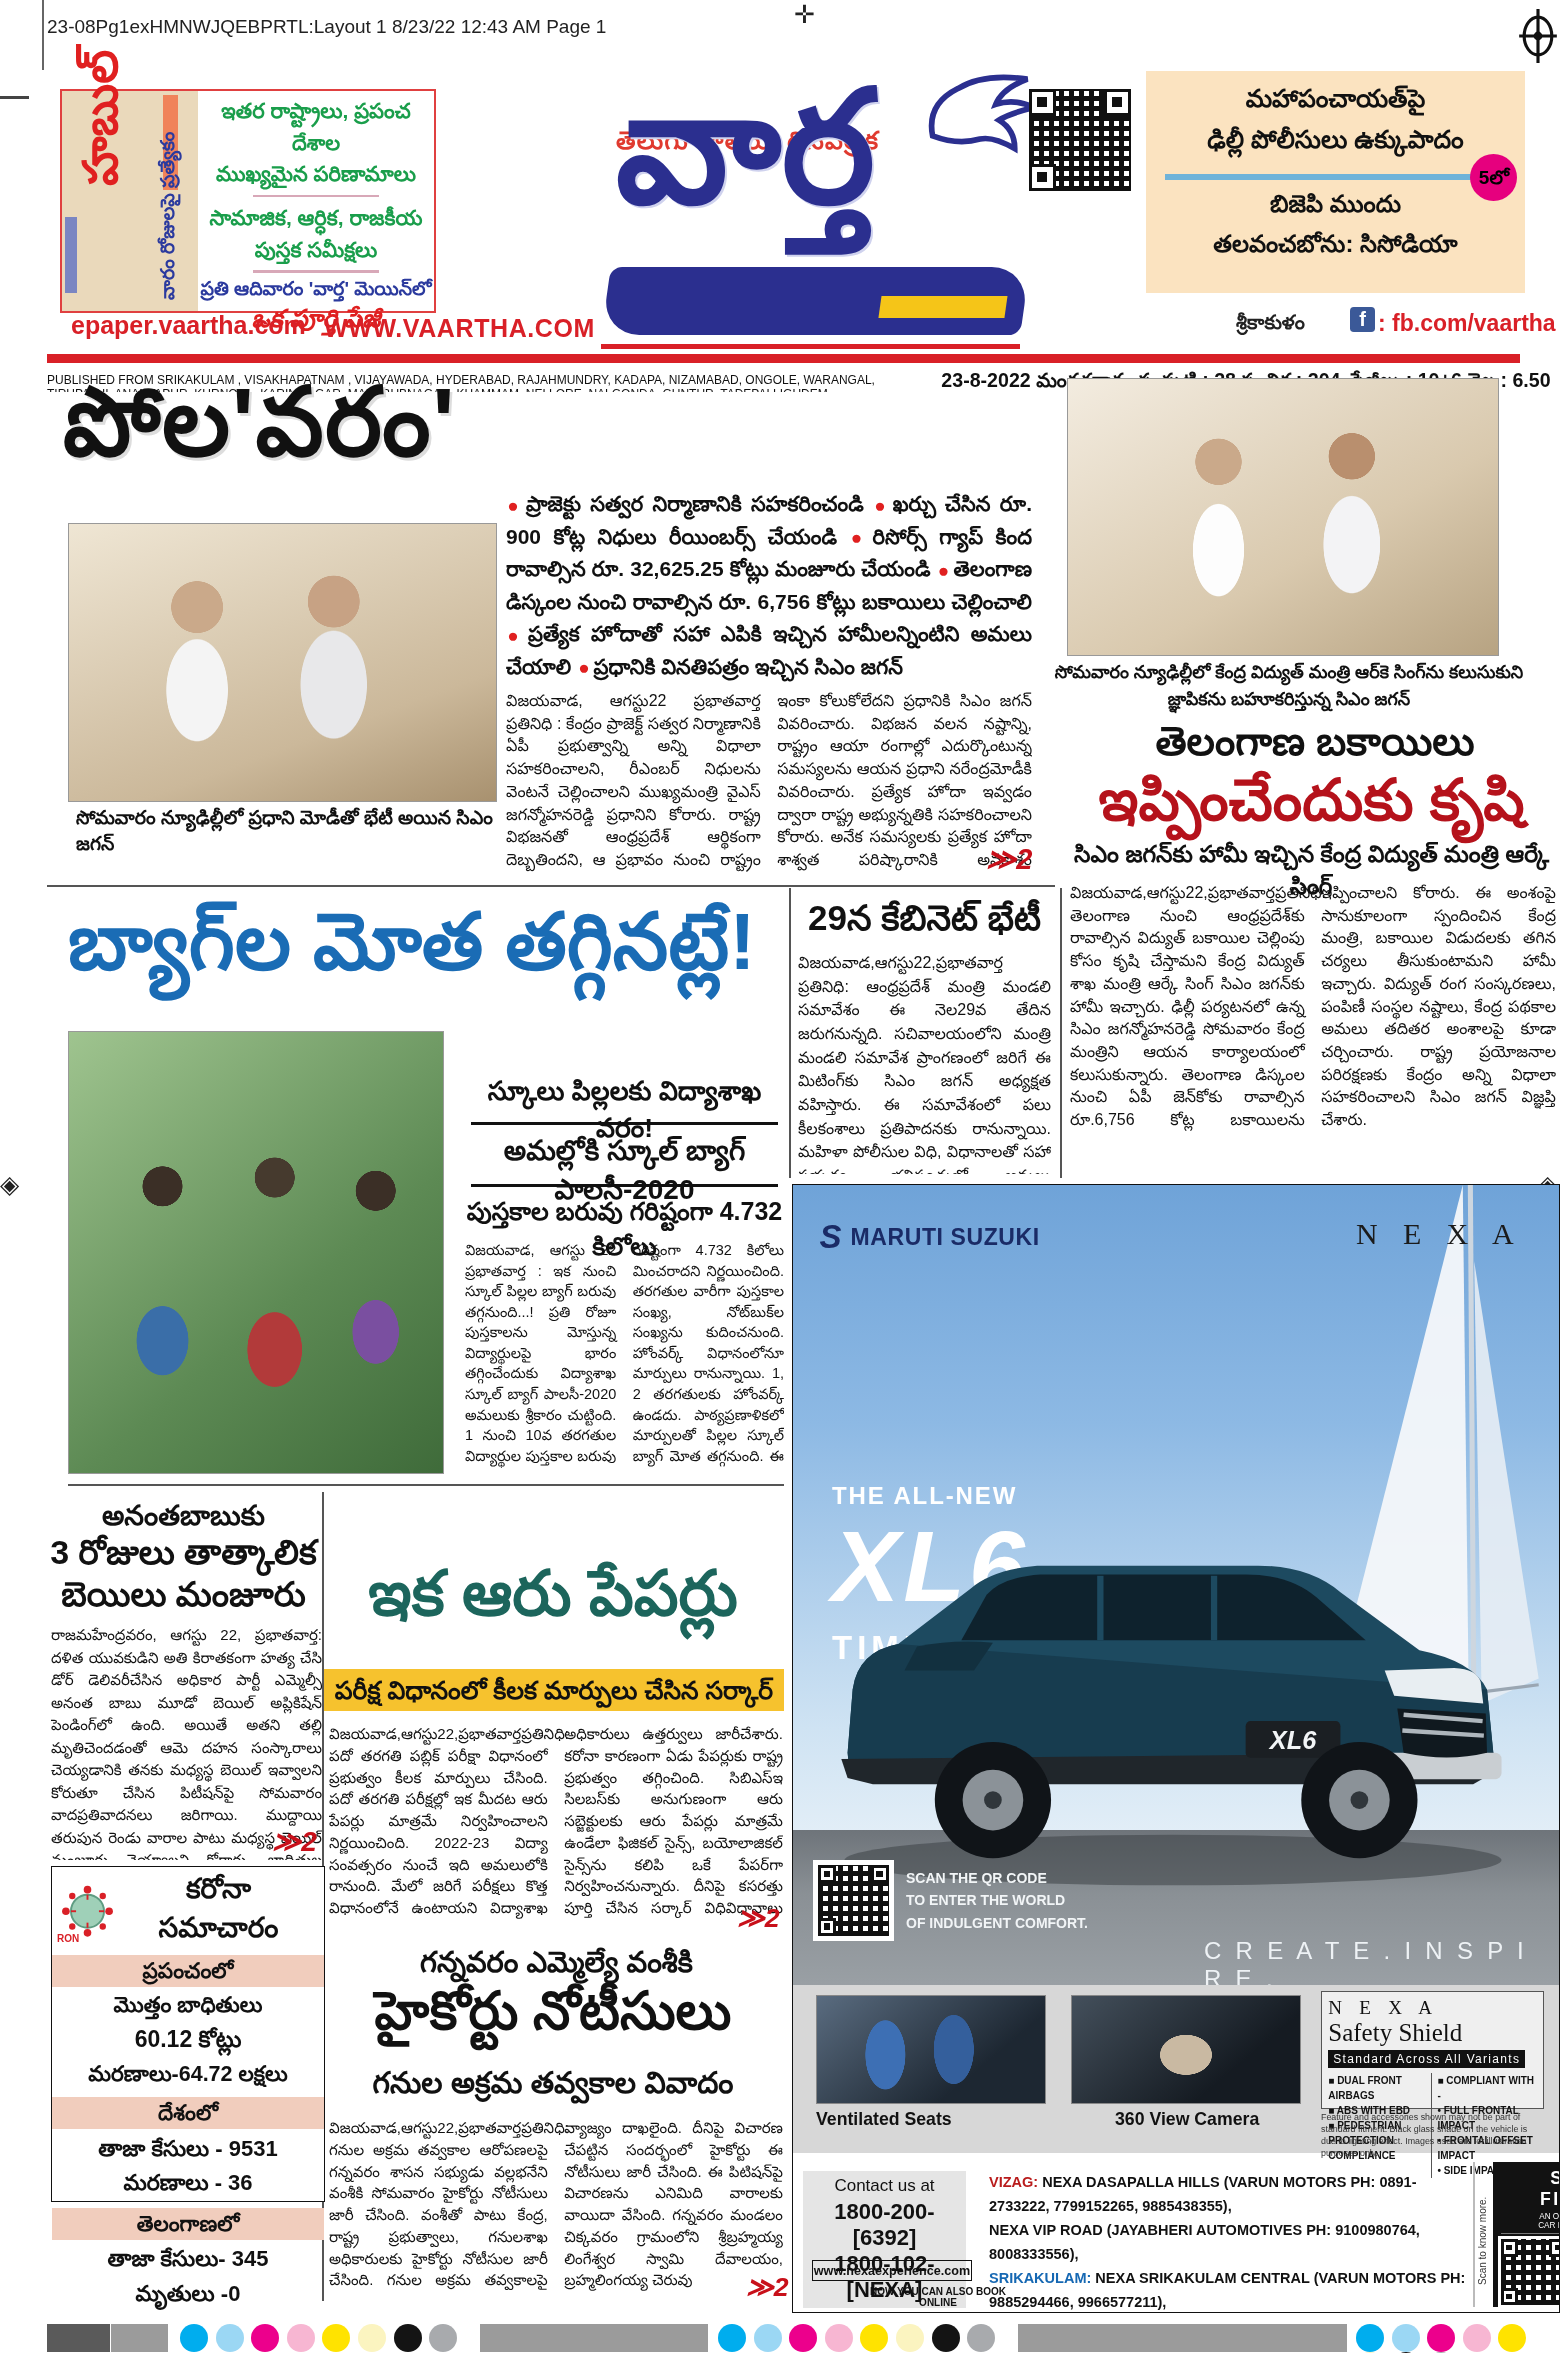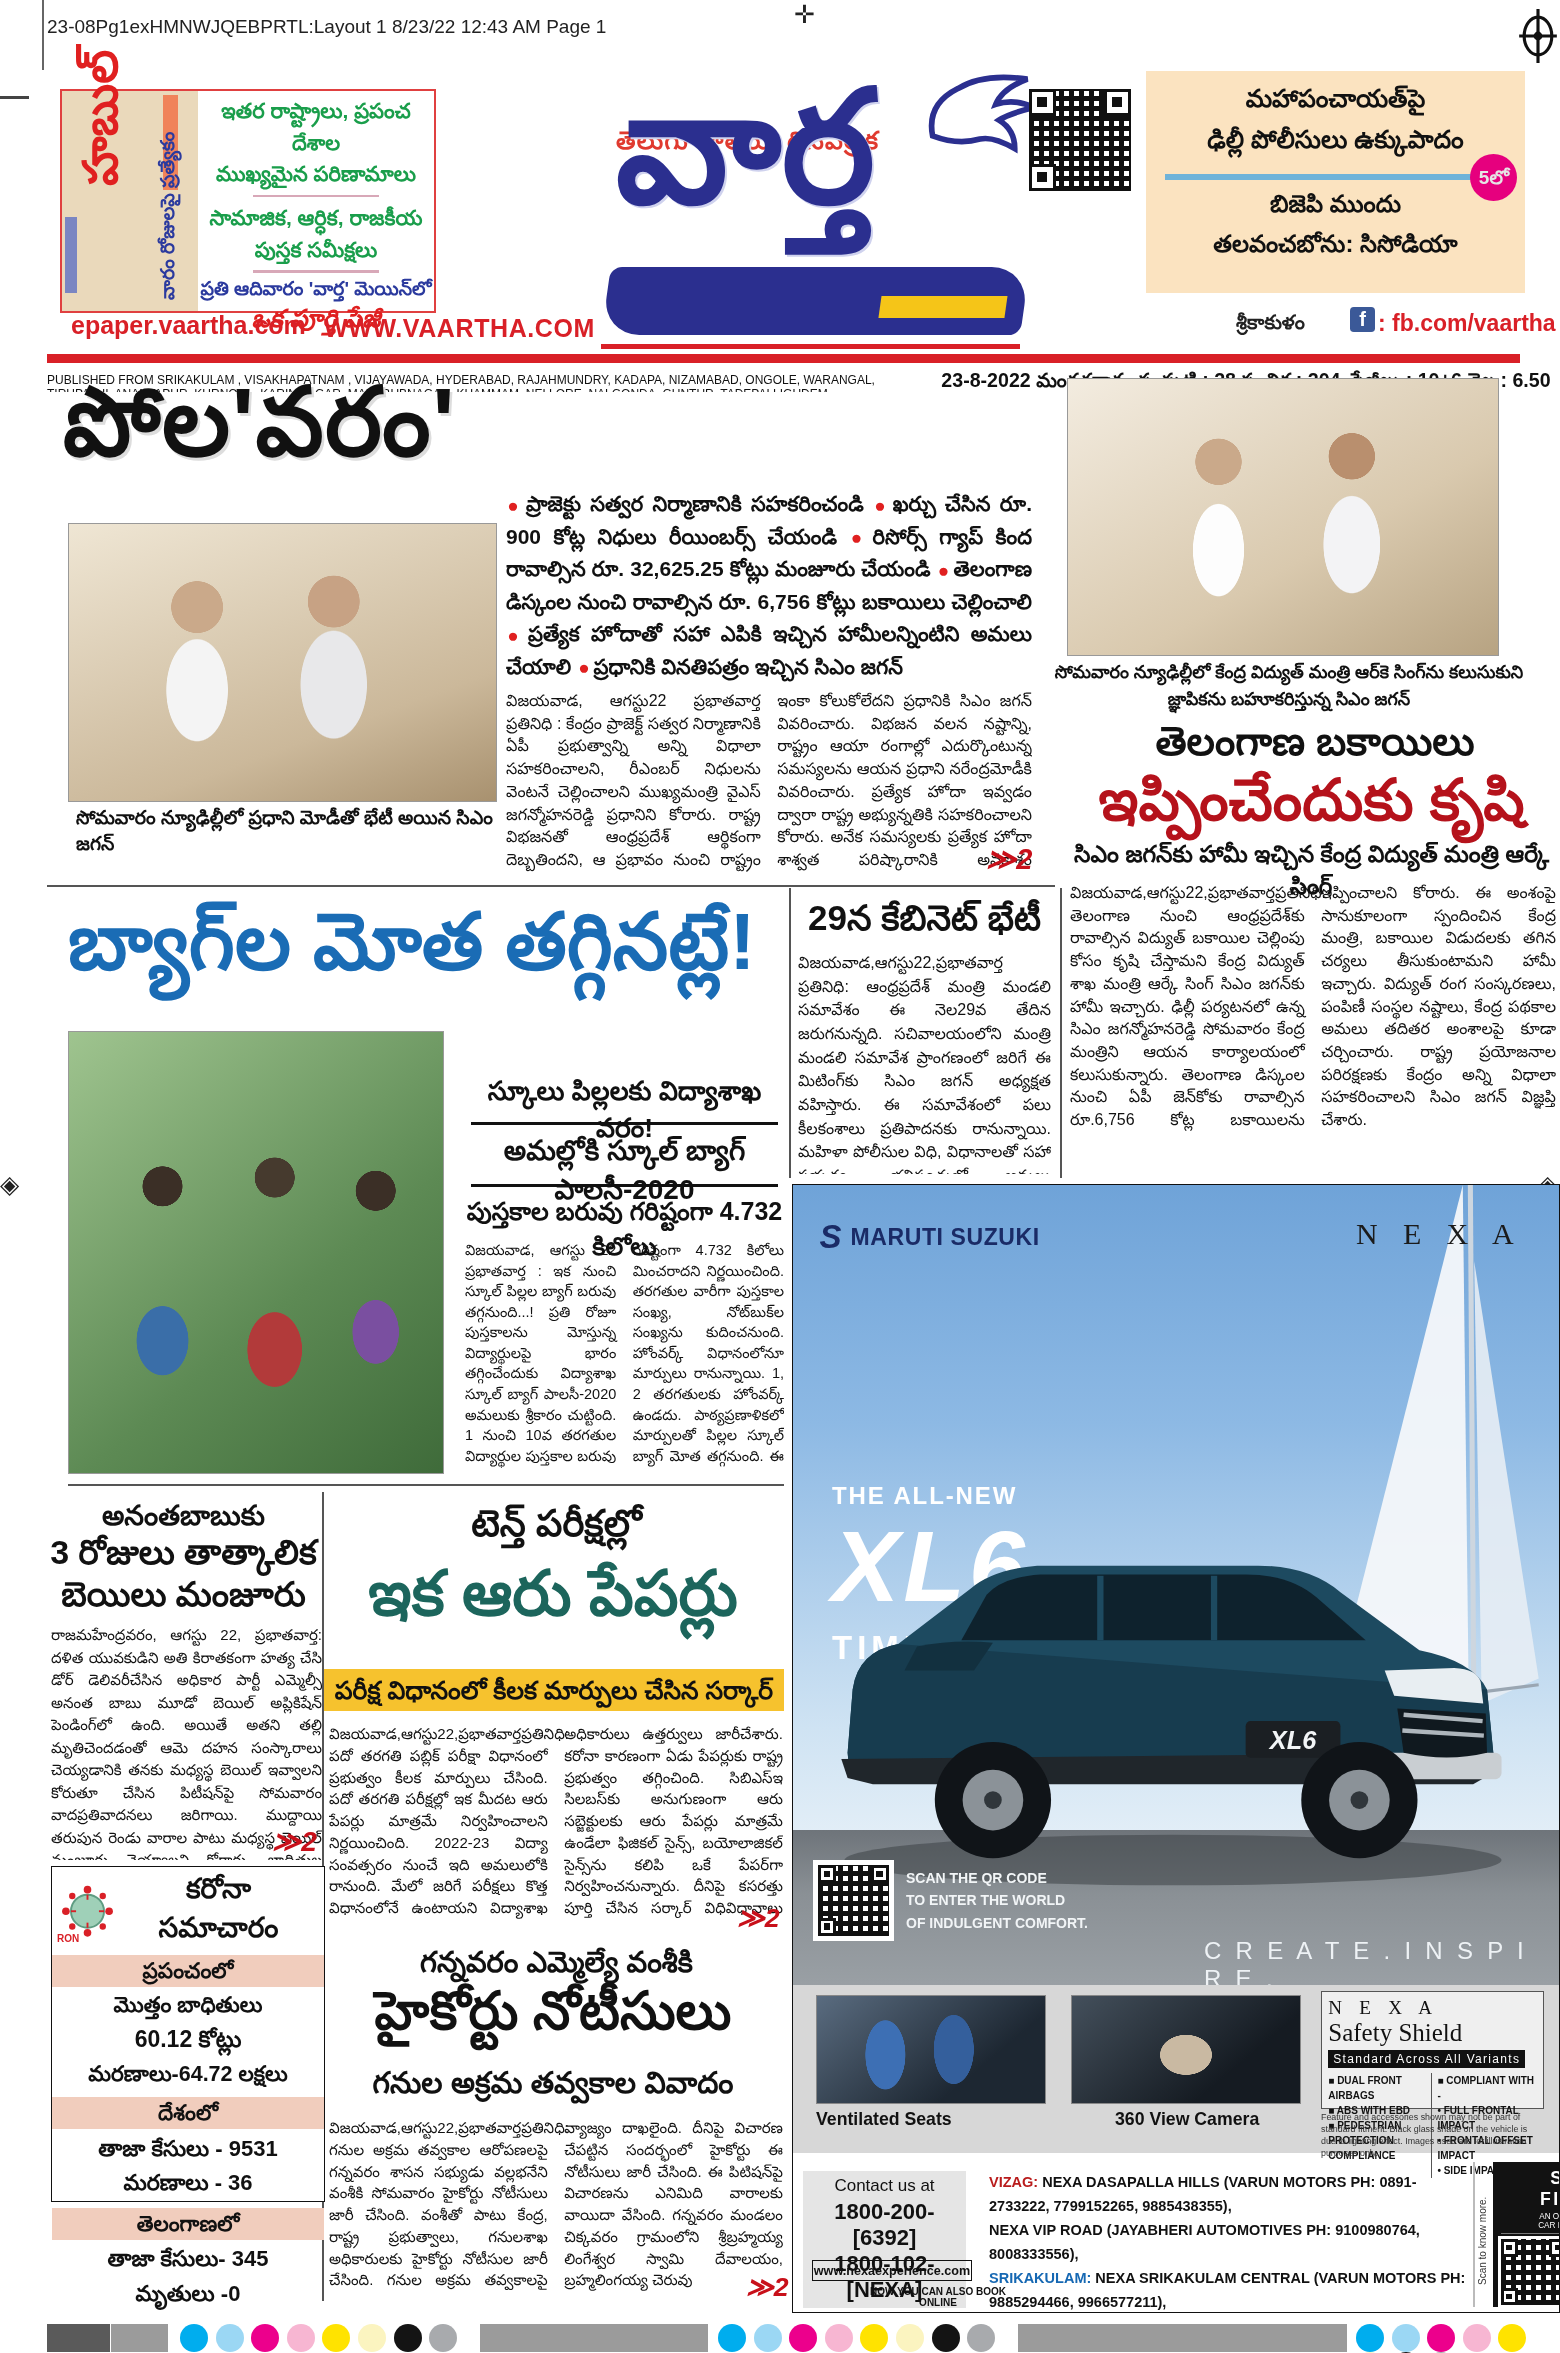--- a/index.html
+++ b/index.html
@@ -83,21 +83,21 @@
       </span>
     <span class="fp" style="left:0;bottom:0;">
         <i></i>
       </span>
   </div>
 
   <div class="abs" style="left:1146px;top:71px;width:379px;height:209px;background:#fbe3c0;padding-top:12.6px;">
     <div class="x ctr" style="font-size:25px;">మహాపంచాయత్‌పై</div>
     <div class="x ctr" style="font-size:25px;margin-top:6.3px;">ఢిల్లీ పోలీసులు ఉక్కుపాదం</div>
     <div style="position:relative;margin:14px 19px 8.9px 19px;height:6.3px;background:#6fb3d9;">
-      <div class="abs x ctr" style="right:-11.4px;top:-20px;width:47px;height:47px;border-radius:50%;background:#e6007e;color:#e5e5e5;font-size:19px;line-height:47px;">5లో</div>
+      <div class="abs x ctr" style="right:-11.4px;top:-20px;width:47px;height:47px;border-radius:50%;background:#e6007e;color:#000000;font-size:19px;line-height:47px;">5లో</div>
     </div>
     <div class="x ctr" style="font-size:24px;margin-top:10px;">బిజెపి ముందు</div>
     <div class="x ctr" style="font-size:24px;margin-top:6.3px;">తలవంచబోను: సిసోడియా</div>
   </div>
 
   <div class="abs x" style="left:71px;top:311px;font-size:25px;color:#d92027;">epaper.vaartha.com</div>
   <div class="abs x" style="left:324px;top:314px;font-size:25px;color:#d92027;letter-spacing:0.6px;">WWW.VAARTHA.COM</div>
   <div class="abs b" style="left:1236px;top:311px;font-size:20px;color:#222;">శ్రీకాకుళం</div>
   <div class="abs" style="left:1350px;top:307px;width:25px;height:25px;background:#3b5998;color:#fff;font-weight:900;font-size:20px;text-align:center;line-height:25px;border-radius:3.8px;">f</div>
   <div class="abs x" style="left:1378px;top:310px;font-size:23px;color:#d92027;">: fb.com/vaartha</div>
@@ -210,21 +210,20 @@
     <div class="x ctr" style="font-size:23px;margin-top:3.8px;">60.12 కోట్లు</div>
     <div class="x ctr" style="font-size:21.5px;margin:3.8px 0 6.3px 0;">మరణాలు-64.72 లక్షలు</div>
     <div class="band" style="height:32px;font-size:21.5px;line-height:32px;">దేశంలో</div>
     <div class="x ctr" style="font-size:22px;margin-top:6.3px;">తాజా కేసులు - 9531</div>
     <div class="x ctr" style="font-size:22px;margin:3.8px 0 6.3px 0;">మరణాలు - 36</div>
     <div class="band" style="height:32px;font-size:21.5px;line-height:32px;">తెలంగాణలో</div>
     <div class="x ctr" style="font-size:22px;margin-top:6.3px;">తాజా కేసులు- 345</div>
     <div class="x ctr" style="font-size:22px;margin-top:3.8px;">మృతులు -0</div>
   </div>
 
-  <div class="abs x ctr" style="left:329px;top:1503px;width:455px;font-size:37px;">టెన్త్ పరీక్షల్లో</div>
   <div class="abs x ctr" style="left:319px;top:1557px;width:468px;font-size:63px;color:#1c655c;">ఇక ఆరు పేపర్లు</div>
   <div class="abs x ctr" style="left:324px;top:1669px;width:460px;height:42px;background:#f6c22e;font-size:25px;line-height:42px;">పరీక్ష విధానంలో కీలక మార్పులు చేసిన సర్కార్</div>
   <div class="abs clip cols2" style="left:329px;top:1723px;width:454px;height:212px;font-size:15px;line-height:1.45;">విజయవాడ,ఆగస్టు22,ప్రభాతవార్తప్రతినిధి: పదో తరగతి పబ్లిక్ పరీక్షా విధానంలో ప్రభుత్వం కీలక మార్పులు చేసింది. పదో తరగతి పరీక్షల్లో ఇక మీదట ఆరు పేపర్లు మాత్రమే నిర్వహించాలని నిర్ణయించింది. 2022-23 విద్యా సంవత్సరం నుంచే ఇది అమలులోకి రానుంది. మేలో జరిగే పరీక్షలు కొత్త విధానంలోనే ఉంటాయని విద్యాశాఖ అధికారులు ఉత్తర్వులు జారీచేశారు. కరోనా కారణంగా ఏడు పేపర్లుకు రాష్ట్ర ప్రభుత్వం తగ్గించింది. సిబిఎస్‌ఇ సిలబస్‌కు అనుగుణంగా ఆరు సబ్జెక్టులకు ఆరు పేపర్లు మాత్రమే ఉండేలా ఫిజికల్ సైన్స్, బయోలాజికల్ సైన్స్‌ను కలిపి ఒకే పేపర్‌గా నిర్వహించనున్నారు. దీనిపై కసరత్తు పూర్తి చేసిన సర్కార్ విధివిధానాలు ప్రకటించింది. 11 పేపర్ల విధానం నుంచి క్రమంగా మార్పులు చేస్తూ వస్తోంది.</div>
   <div class="abs jump" style="left:737px;top:1902px;font-size:26.6px;">≫<span>2</span></div>
 
   <div class="abs x ctr" style="left:329px;top:1946px;width:455px;font-size:29px;">గన్నవరం ఎమ్మెల్యే వంశీకి</div>
   <div class="abs x ctr" style="left:319px;top:1980px;width:468px;font-size:53px;">హైకోర్టు నోటీసులు</div>
   <div class="abs b ctr" style="left:319px;top:2066px;width:468px;font-size:30px;">గనుల అక్రమ తవ్వకాల వివాదం</div>
   <div class="abs clip cols2" style="left:329px;top:2117px;width:454px;height:185px;font-size:15px;line-height:1.45;">విజయవాడ,ఆగస్టు22,ప్రభాతవార్తప్రతినిధి: గనుల అక్రమ తవ్వకాల ఆరోపణలపై గన్నవరం శాసన సభ్యుడు వల్లభనేని వంశీకి సోమవారం హైకోర్టు నోటీసులు జారీ చేసింది. వంశీతో పాటు కేంద్ర, రాష్ట్ర ప్రభుత్వాలు, గనులశాఖ అధికారులకు హైకోర్టు నోటీసుల జారీ చేసింది. గనుల అక్రమ తవ్వకాలపై వ్యాజ్యం దాఖలైంది. దీనిపై విచారణ చేపట్టిన సందర్భంలో హైకోర్టు ఈ నోటీసులు జారీ చేసింది. ఈ పిటిషన్‌పై విచారణను ఎనిమిది వారాలకు వాయిదా వేసింది. గన్నవరం మండలం చిక్కవరం గ్రామంలోని శ్రీబ్రహ్మయ్య లింగేశ్వర స్వామి దేవాలయం, బ్రహ్మలింగయ్య చెరువు</div>
   <div class="abs jump" style="left:746px;top:2271px;font-size:26.6px;">≫<span>2</span></div>

